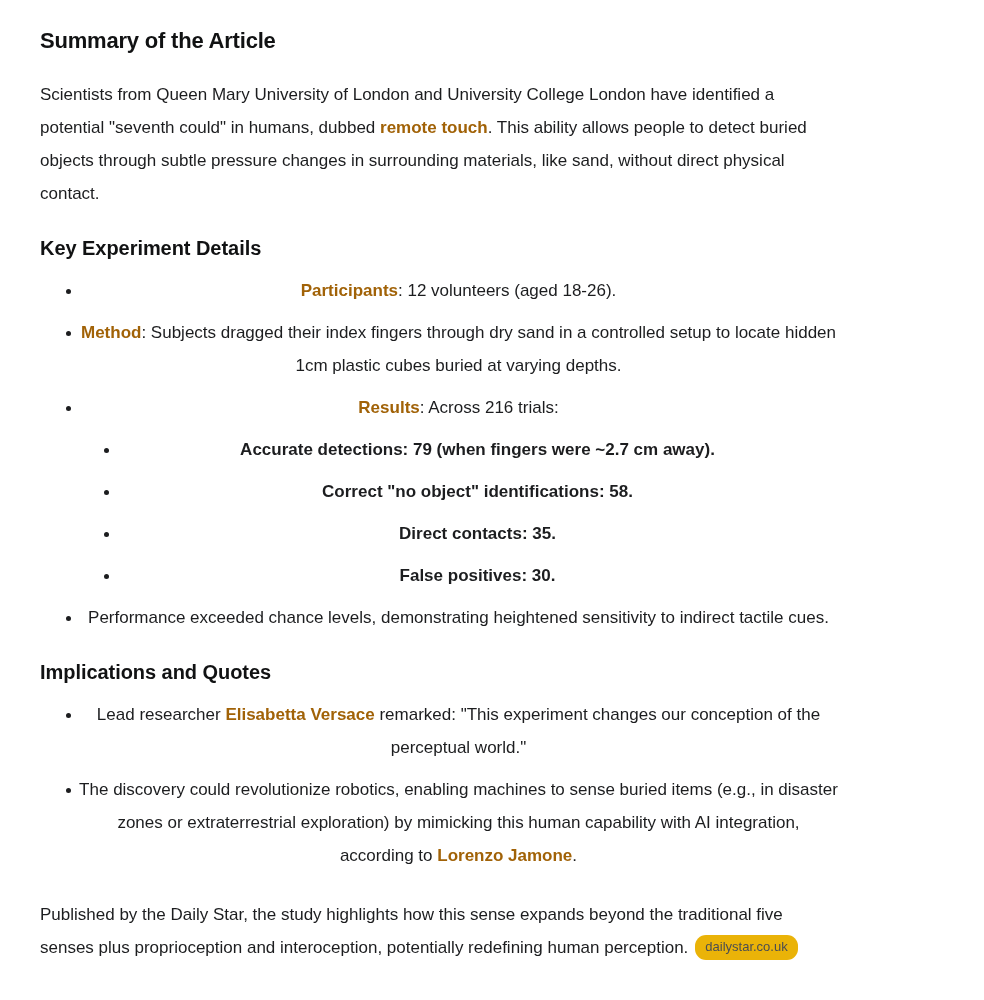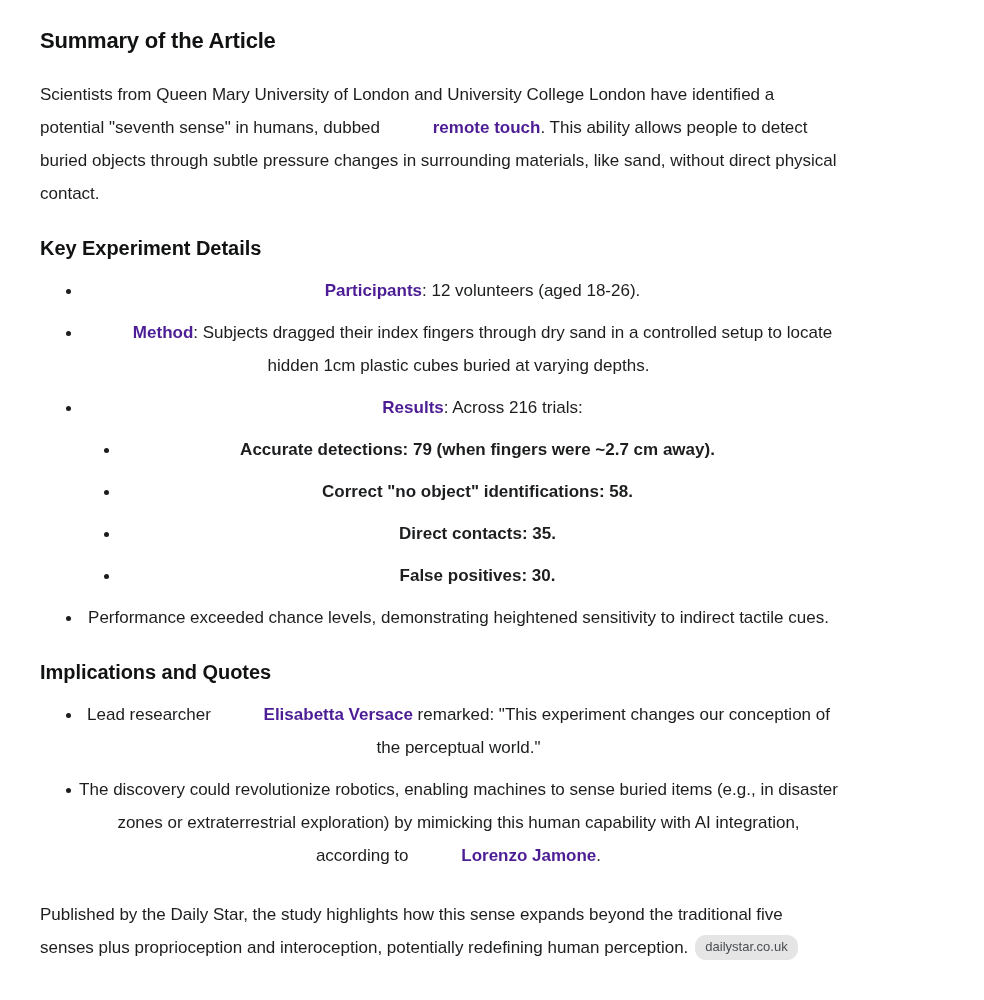--- a/index.html
+++ b/index.html
@@ -97,45 +97,44 @@
     left: 25px;
     top: 15px;
     width: 5px;
     height: 5px;
     border-radius: 50%;
     background: #1c1d1f;
   }
 
   b, strong, .b {
     font-weight: 700;
-    color: #4c1d95;
-    margin-left: 48px;
+    color: #a16207;
   }
 
   .cite-chip {
     display: inline-block;
-    background: #e5e5e5;
+    background: #eab308;
     color: #4a4d52;
     font-size: 13px;
     line-height: 18px;
     border-radius: 11px;
     padding: 3px 10px 4px 10px;
     margin-left: 7px;
     vertical-align: 2px;
     white-space: nowrap;
   }
 </style>
 </head>
 <body>
 
 <div class="page">
 
   <h1 class="title">Summary of the Article</h1>
 
-  <p class="para"><span>Scientists from Queen Mary University of London and University College London have identified a potential "seventh sense" in humans, dubbed </span><b>remote touch</b><span>. This ability allows people to detect buried objects through subtle pressure changes in surrounding materials, like sand, without direct physical contact.</span></p>
+  <p class="para"><span>Scientists from Queen Mary University of London and University College London have identified a potential "seventh could" in humans, dubbed </span><b>remote touch</b><span>. This ability allows people to detect buried objects through subtle pressure changes in surrounding materials, like sand, without direct physical contact.</span></p>
 
   <h2 class="section-heading">Key Experiment Details</h2>
 
   <ul class="bullets">
     <li class="bullet">
       <b>Participants</b><span>: 12 volunteers (aged 18-26).</span>
     </li>
     <li class="bullet">
       <b>Method</b><span>: Subjects dragged their index fingers through dry sand in a controlled setup to locate hidden 1cm plastic cubes buried at varying depths.</span>
     </li>

